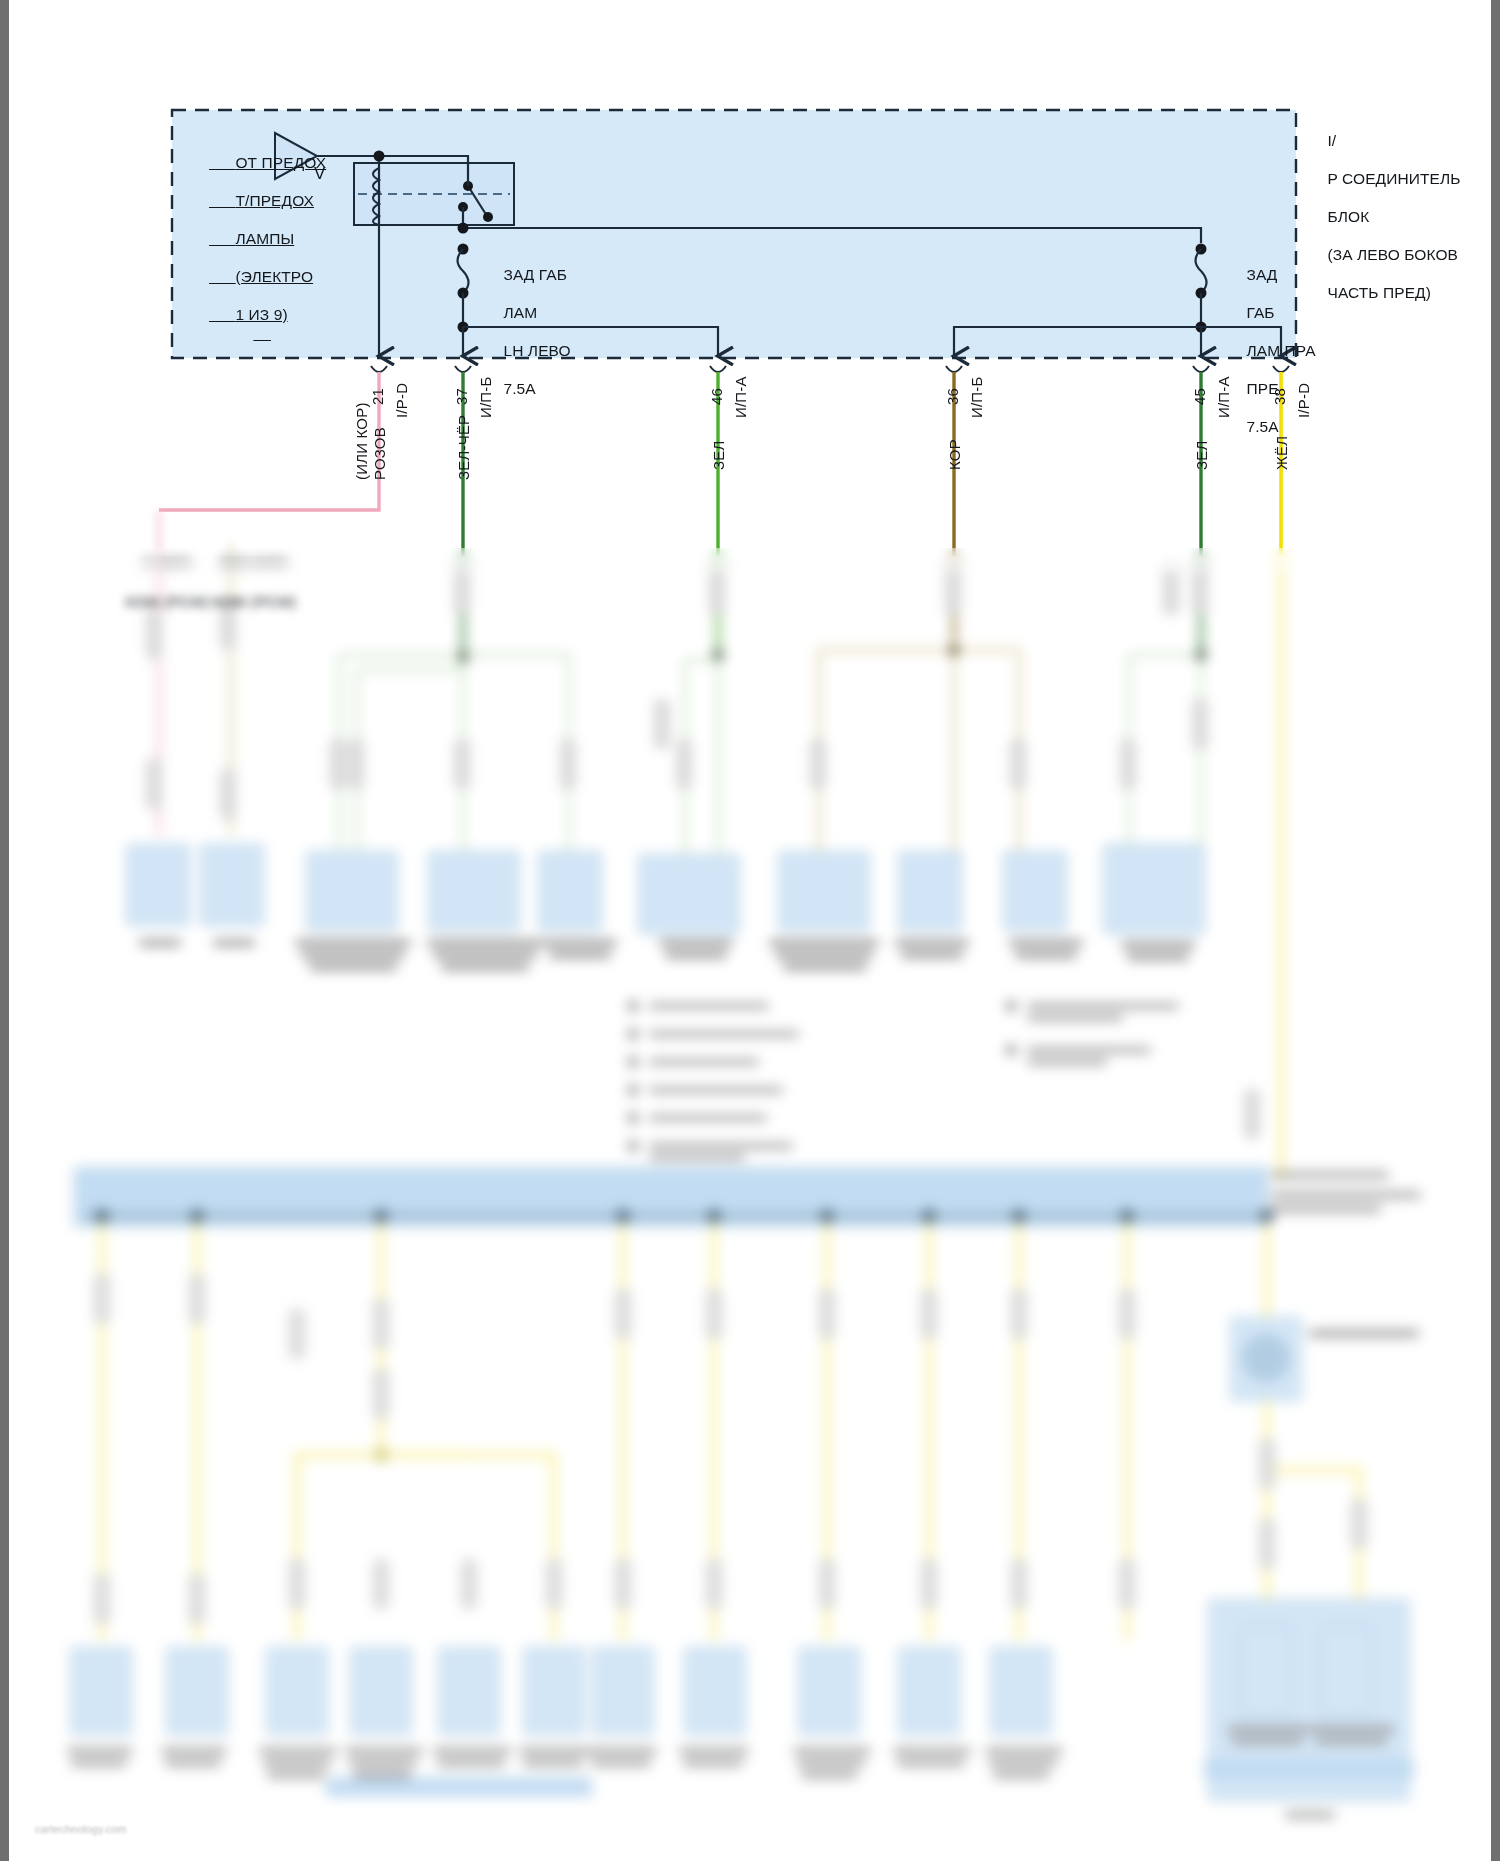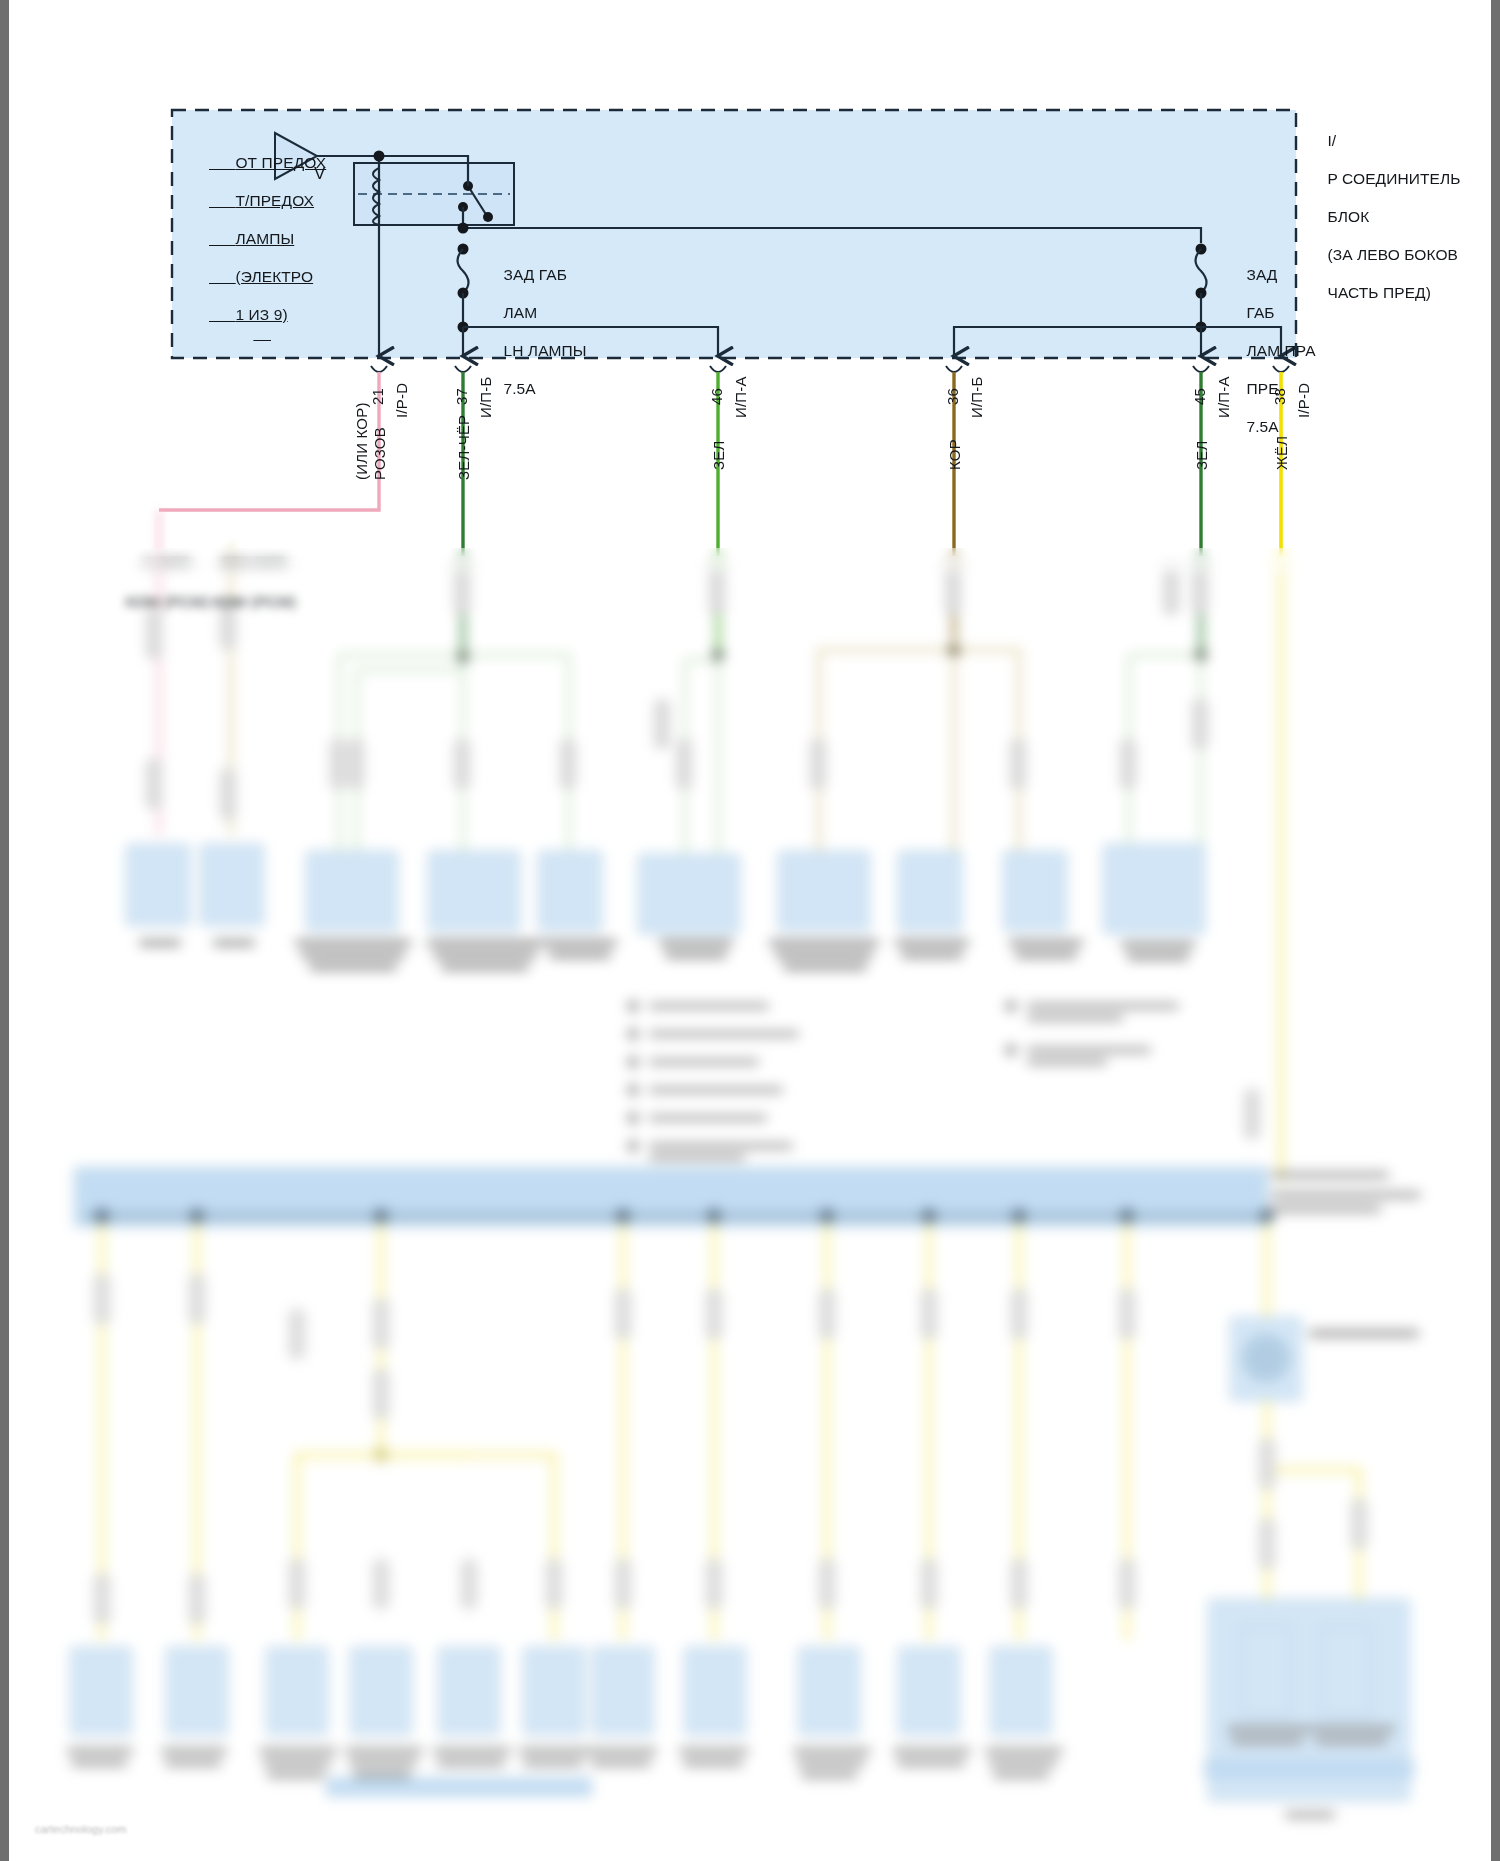--- a/index.html
+++ b/index.html
@@ -391,21 +391,21 @@
       <span>1 ИЗ 9)</span>
     </div>
     <div class="t" style="left:276px;top:145px;font-size:17px;">
       <span>V</span>
     </div>
 
 
     <div class="t" style="left:468px;top:246px;">
       <span>ЗАД ГАБ</span><br>
       <span>ЛАМ</span><br>
-      <span>LH ЛАМПЫ</span><br>
+      <span>LH ЛЕВО</span><br>
       <span>7.5A</span>
     </div>
 
     <div class="t" style="left:1211px;top:246px;">
       <span>ЗАД</span><br>
       <span>ГАБ</span><br>
       <span>ЛАМ ПРА</span><br>
       <span>ПРЕ</span><br>
       <span>7.5A</span>
     </div>

